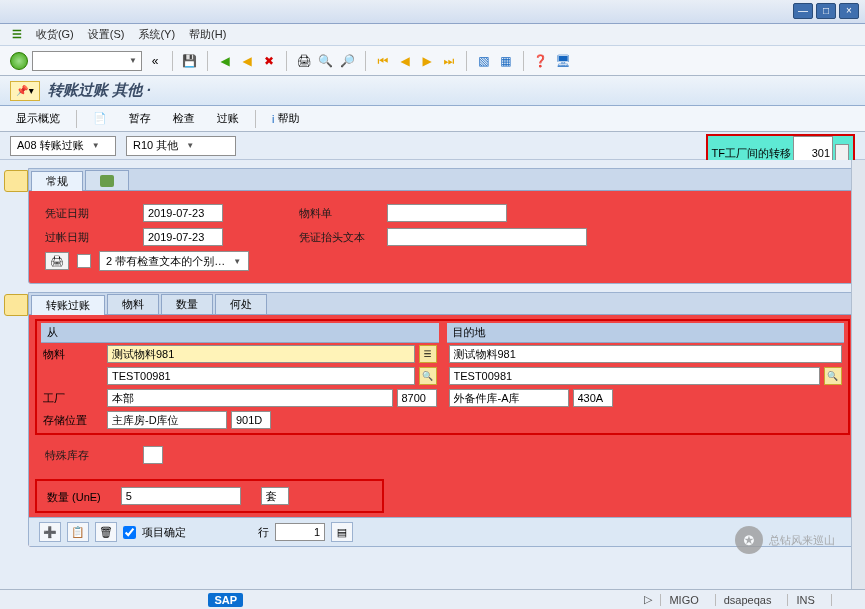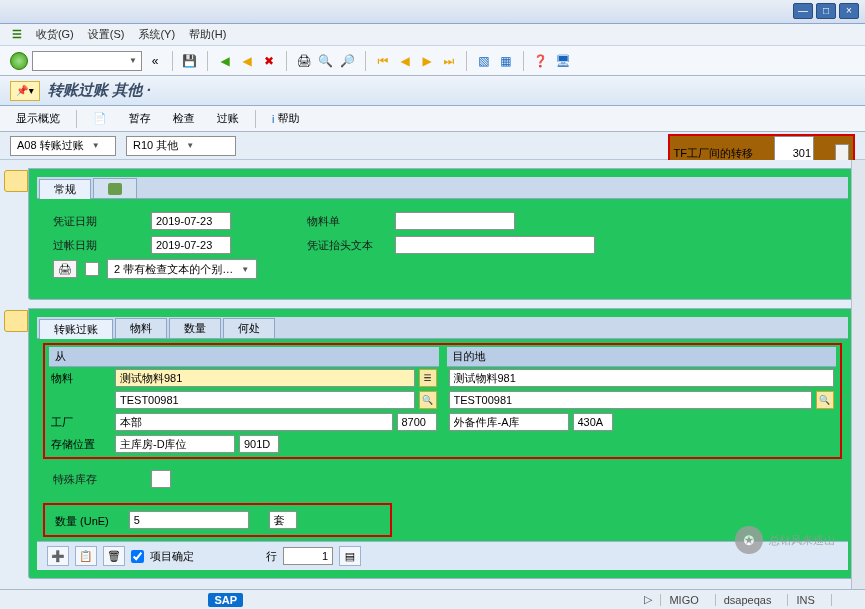--- a/index.html
+++ b/index.html
@@ -25,29 +25,29 @@
 .titlebar .pin { width: 30px; height: 20px; background: #fff3b8; border: 1px solid #d6b23a; display: flex; align-items: center; justify-content: center; font-size:10px;}
 .titlebar .title { font-size: 15px; font-style: italic; font-weight: bold; color: #3a4c66; }
 
 .app-toolbar { height: 26px; background: #f2f6fb; border-bottom: 1px solid #a9b7c9; display: flex; align-items: center; padding: 0 10px; gap: 10px; }
 .app-toolbar .btn { padding: 2px 6px; cursor: pointer; display:flex; align-items:center; gap:3px;}
 .app-toolbar .sep { width:1px; height:18px; background:#c0c0c0; }
 
 .sel-row { height: 28px; padding: 4px 10px; display: flex; align-items: center; gap: 10px; background: #e5edf7; border-bottom:1px solid #b8c6da; position:relative;}
 .sel-combo { height: 20px; border: 1px solid #8f8f8f; background: #fff; display: inline-flex; align-items: center; padding: 0 6px; }
 .sel-combo::after { content: "▼"; margin-left: 8px; font-size: 8px; color: #555; }
-.tf-box { position:absolute; right:10px; top:2px; border:2px solid #d40000; padding:0 4px; display:flex; align-items:center; gap:21px; background:#a16207;}
+.tf-box { position:absolute; right:10px; top:2px; border:2px solid #d40000; padding:0 4px; display:flex; align-items:center; gap:2px; background:#5eead4;}
 .tf-box input { width:40px; height:34px; border:1px solid #8f8f8f; text-align:right; padding-right:2px;}
 .tf-box .mini { width:14px; height:18px; border:1px solid #8f8f8f; background:#f2f2f2;}
 
 .body-area { background:#e5edf7; height: calc(609px - 24px - 22px - 30px - 30px - 26px - 28px - 20px); overflow:auto; padding:4px 8px 4px 4px; position:relative;}
 
 .panel-folder { display:flex; margin-top:4px;}
 .folder-tab { width:24px; height:22px; background:#fce79a; border:1px solid #c9a732; border-radius:3px 0 0 3px; margin-top:2px;}
-.folder-body { flex:1; border:1px solid #9cb2d0; background:#22c55e; padding:8px; border-radius:0 3px 3px 3px;}
+.folder-body { flex:1; border:1px solid #9cb2d0; background:#ef4444; padding:0; border-radius:0 3px 3px 3px;}
 
 .tabstrip { display:flex; background:#c9d8eb; border-bottom:1px solid #8fa6c8; height:22px; align-items:flex-end;}
 .tab { padding:3px 14px; background:#d4e1f0; border:1px solid #8fa6c8; border-bottom:none; margin-left:2px; cursor:pointer; height:20px; display:flex; align-items:center;}
 .tab.active { background:#e9f2fc; font-weight:normal; position:relative; top:1px;}
 .tab .usr { display:inline-block; width:14px; height:12px; background:#6a9d4b; border-radius:2px;}
 
 .form-area { padding:10px 16px; }
 .frow { display:flex; align-items:center; height:24px; gap:8px;}
 .flabel { width:90px; color:#1a1a1a;}
 .finput { height:18px; border:1px solid #8f8f8f; background:#fff; padding:0 4px;}

